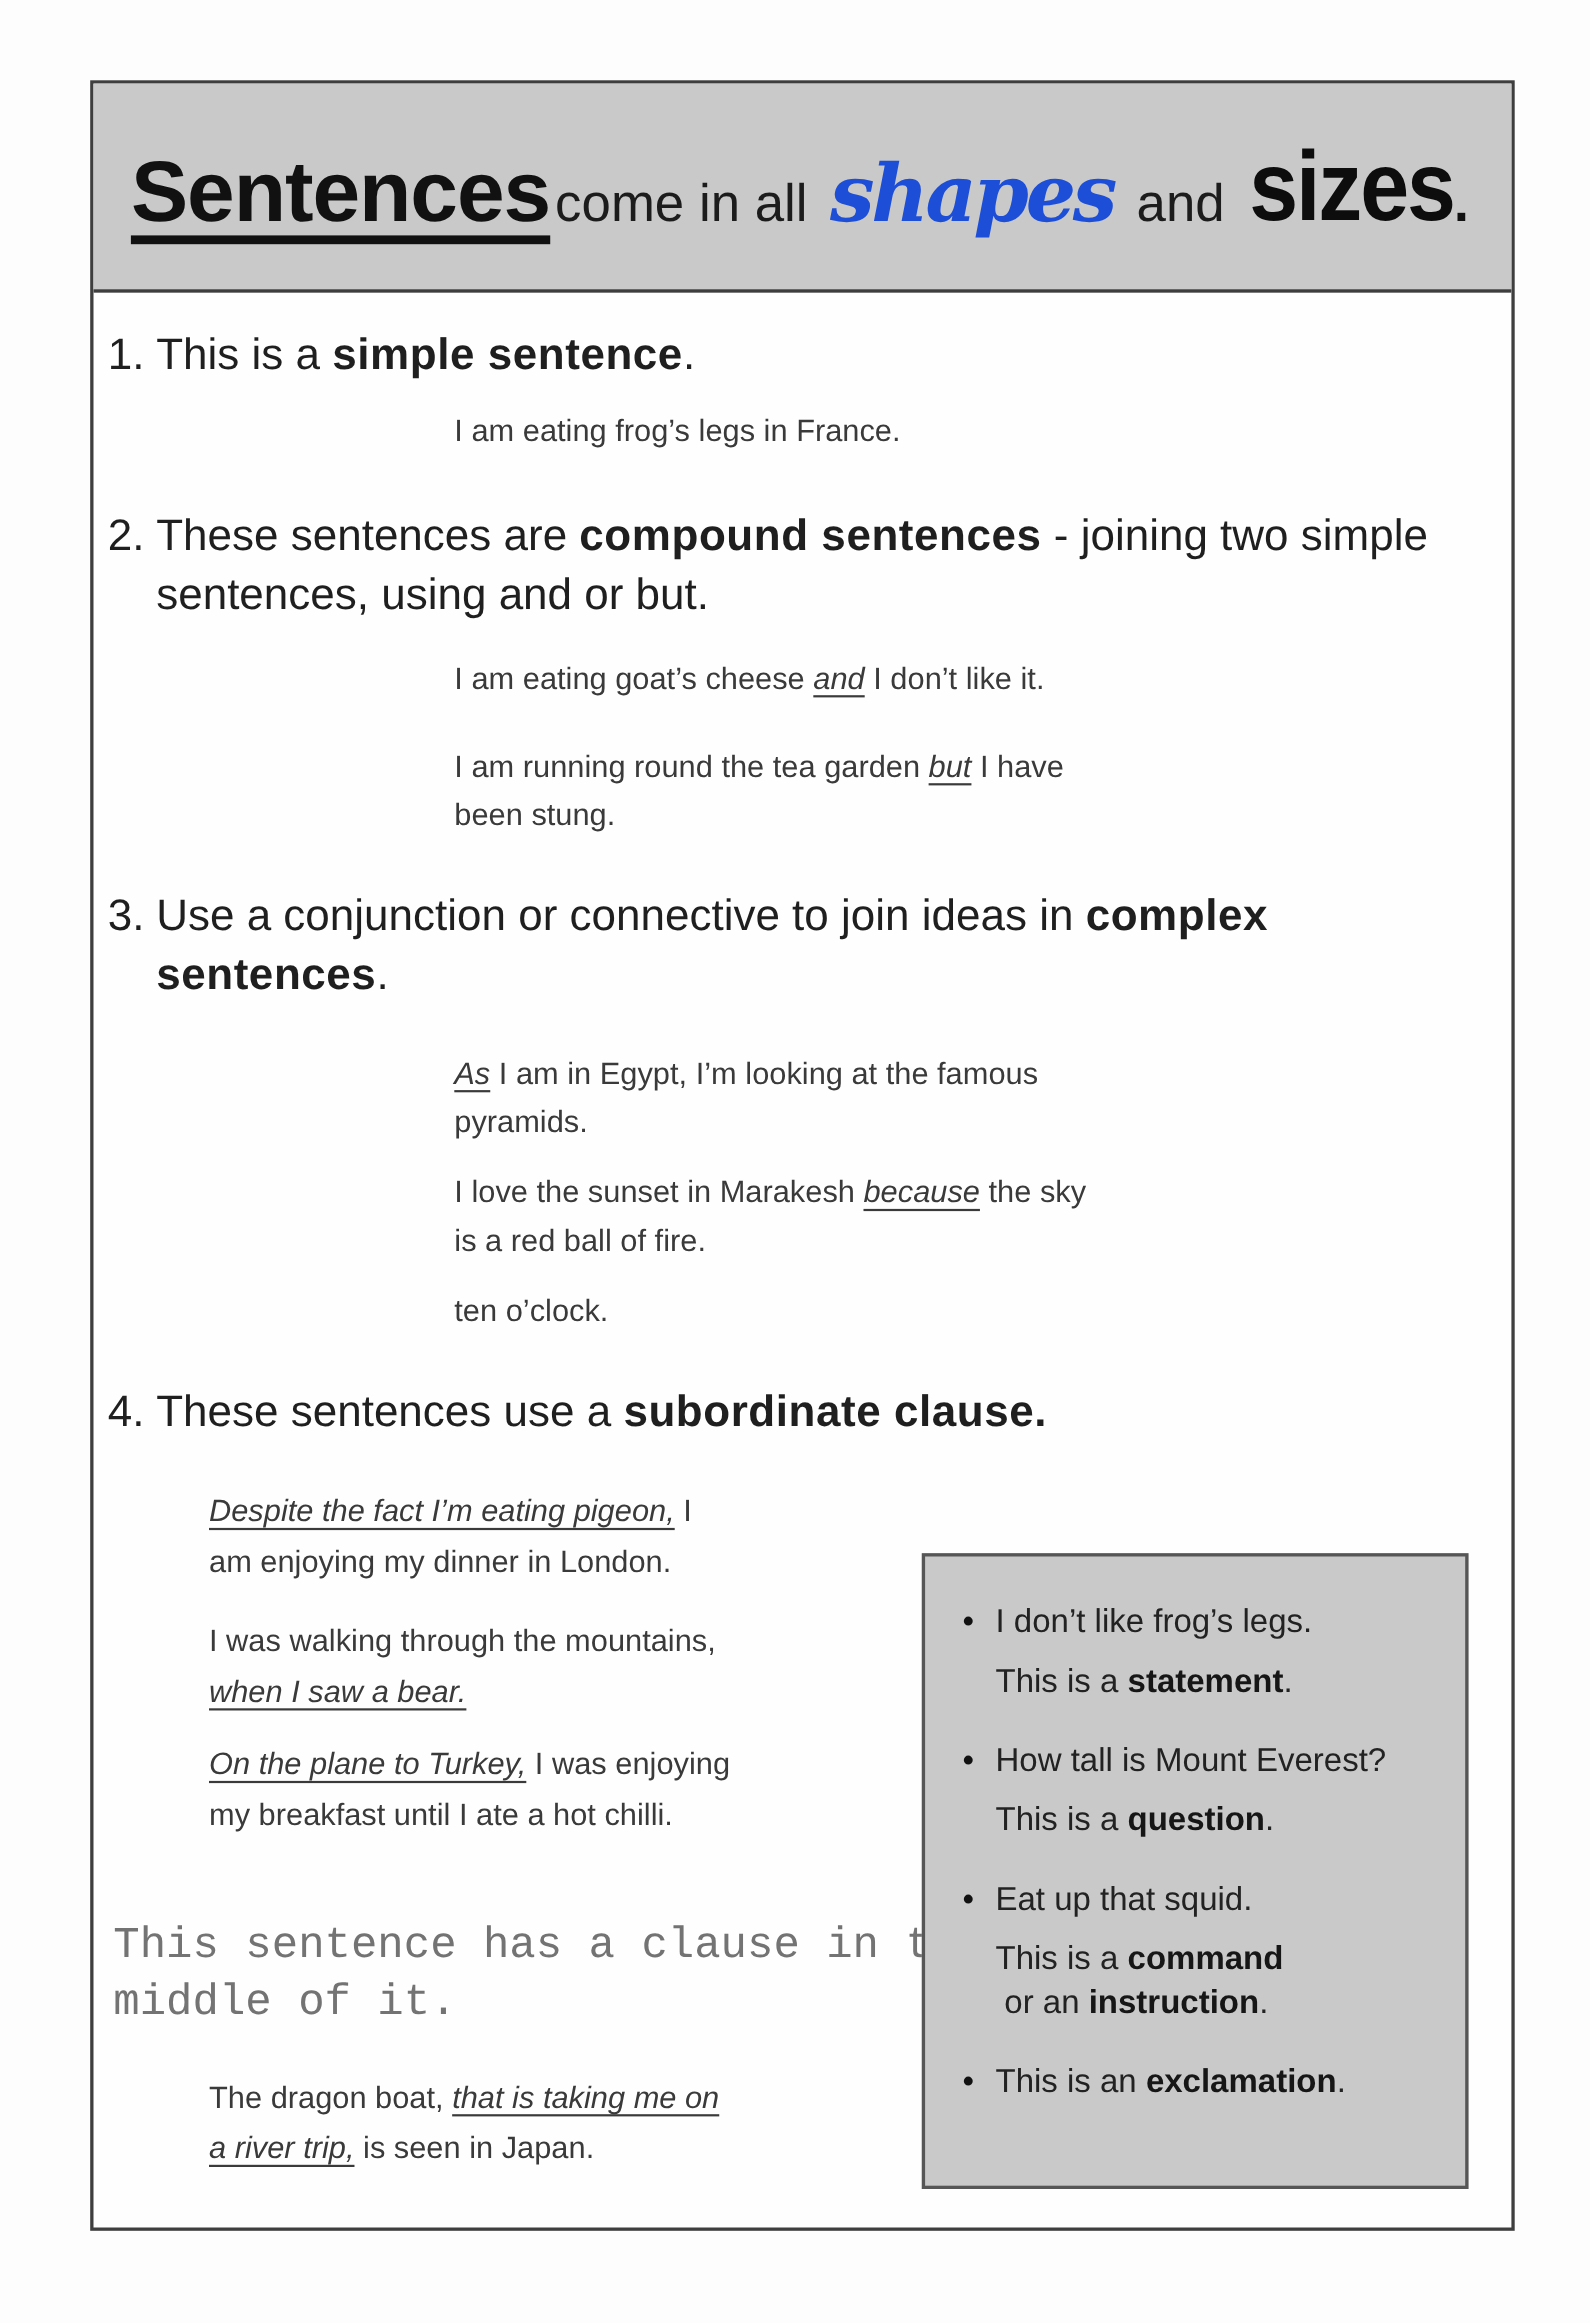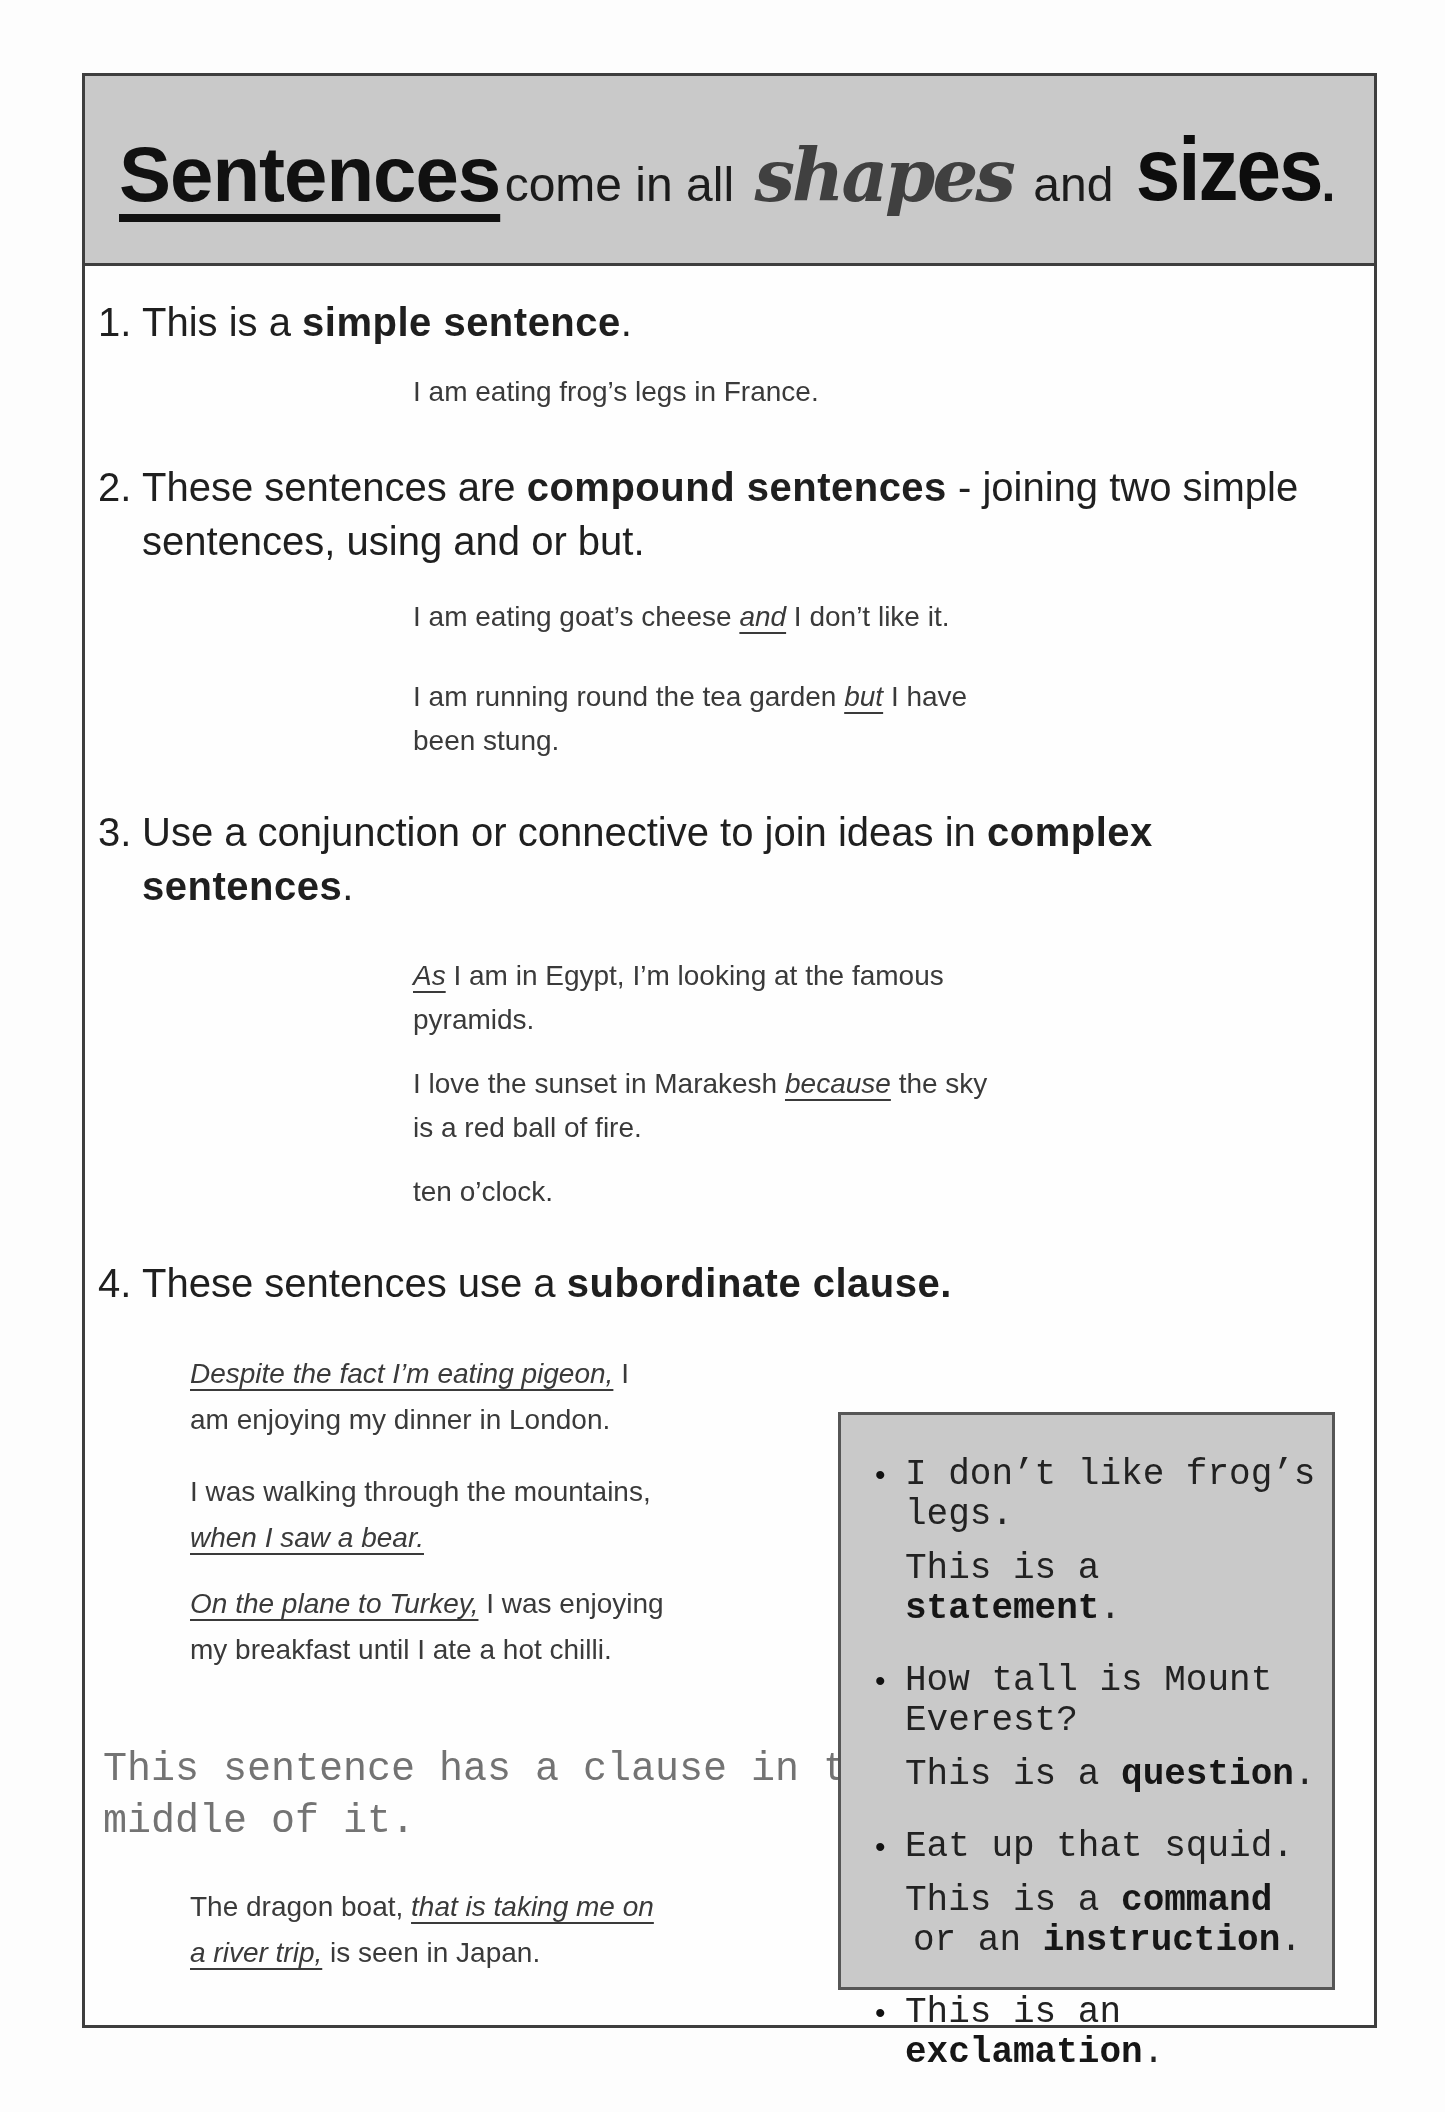--- a/index.html
+++ b/index.html
@@ -31,21 +31,21 @@
     font-size:78px;font-weight:700;color:#111;
     letter-spacing:-1px;
     text-decoration:underline;
     text-decoration-thickness:8px;
     text-underline-offset:13px;
   }
   .t-mid{font-size:48px;color:#1c1c1c;}
   .t-shapes{
     font-family:"DejaVu Serif",serif;
     font-style:italic;font-weight:700;
-    font-size:72px;color:#404040;
+    font-size:72px;color:#1d4ed8;
     letter-spacing:-3px;margin-left:16px;
   }
   .t-and{font-size:48px;color:#1c1c1c;margin-left:16px;}
   .t-sizes{
     display:inline-block;
     font-size:80px;font-weight:700;color:#0d0d0d;
     letter-spacing:-2px;margin-left:18px;
     transform:scaleY(1.12);
     transform-origin:50% 92%;
   }
@@ -82,21 +82,21 @@
     box-sizing:border-box;
     background:#c9c9c9;
     border:3px solid #565656;
     padding:40px 16px 0 34px;
   }
   .c-item{display:flex;margin-bottom:32px;}
   .c-bullet{
     flex:0 0 30px;
     font-size:30px;line-height:40px;color:#111;
   }
-  .c-body{flex:1 1 auto;font-size:36px;line-height:40px;color:#222;font-family:Liberation Mono, monospace;}
+  .c-body{flex:1 1 auto;font-size:30px;line-height:40px;color:#222;}
   .c-sentence{margin-bottom:14px;}
   .c-explain .mark{font-weight:700;color:#161616;}
   .c-explain .cont{padding-left:8px;}
 </style>
 </head>
 <body>
 
 <div class="page">
   <div class="box">
 

